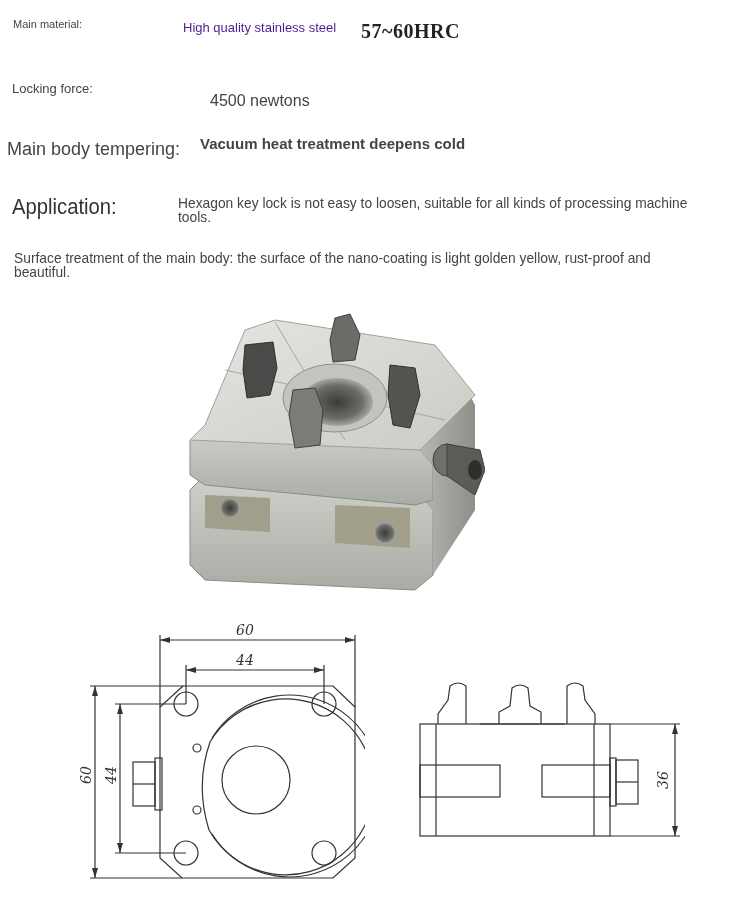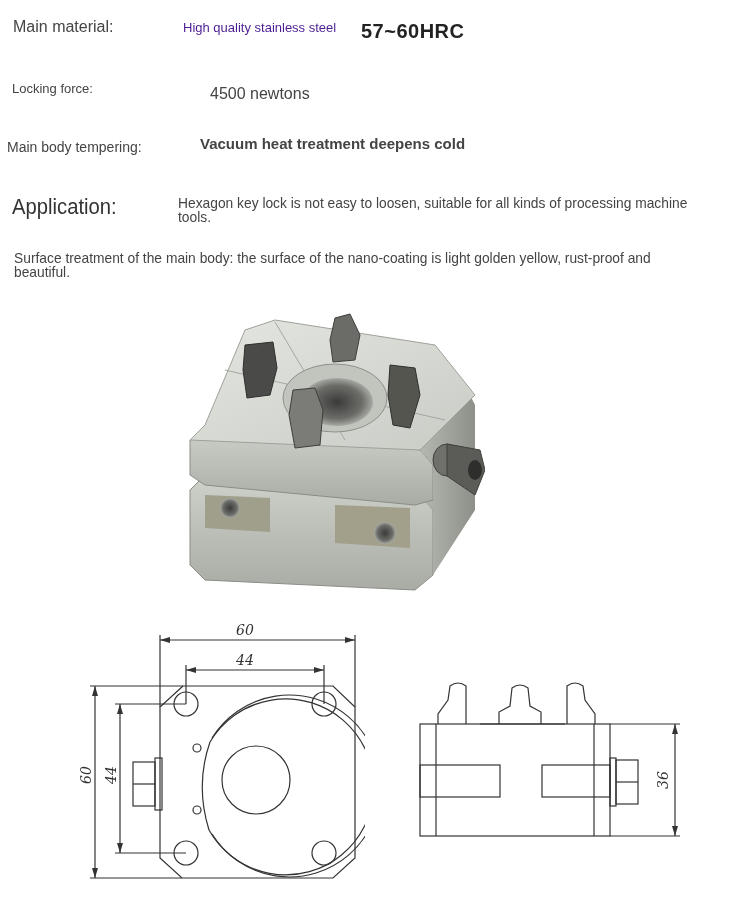--- a/index.html
+++ b/index.html
@@ -1,23 +1,23 @@
 <!DOCTYPE html>
 <html><head>
 <meta charset="utf-8">
 <style>
   html, body { margin:0; padding:0; background:#ffffff; }
   body { width:750px; height:902px; position:relative; overflow:hidden; font-family:"Liberation Sans", sans-serif; color:#3a3a3a; }
   .t { position:absolute; white-space:nowrap; }
-  .lbl-main { left:13px; top:18px; font-size:16px; color:#444; }
+  .lbl-main { left:13px; top:18px; font-size:11px; color:#444; }
   .val-main { left:183px; top:20px; font-size:13px; color:#4c1d95; }
-  .val-hrc { left:361px; top:20px; font-size:20px; font-weight:bold; font-family:Liberation Sans, sans-serif; color:#222; letter-spacing:0.5px; }
+  .val-hrc { left:361px; top:20px; font-size:20px; font-weight:bold; font-family:Liberation Serif, serif; color:#222; letter-spacing:0.5px; }
   .lbl-lock { left:12px; top:81px; font-size:13px; color:#444; }
-  .val-lock { left:210px; top:85px; font-size:16px; color:#444; }
-  .lbl-temp { left:7px; top:139px; font-size:14px; color:#444; }
+  .val-lock { left:210px; top:92px; font-size:16px; color:#444; }
+  .lbl-temp { left:7px; top:139px; font-size:18px; color:#444; }
   .val-temp { left:200px; top:135px; font-size:15px; color:#444;font-weight:bold; }
   .lbl-app { left:12px; top:194px; font-size:22px; color:#333; transform:scaleX(0.92); transform-origin:left; }
   .val-app { left:178px; top:196px; font-size:15px; color:#444; white-space:normal; width:570px; line-height:14px; transform:scaleX(0.92); transform-origin:left; }
   .val-surf { left:14px; top:251px; font-size:15px; color:#444; white-space:normal; width:720px; line-height:14px; transform:scaleX(0.92); transform-origin:left; }
   svg { position:absolute; }
   .dim text { font-family:"DejaVu Serif", serif; font-style:italic; font-size:14px; fill:#333; }
 </style>
 </head>
 <body>
 

